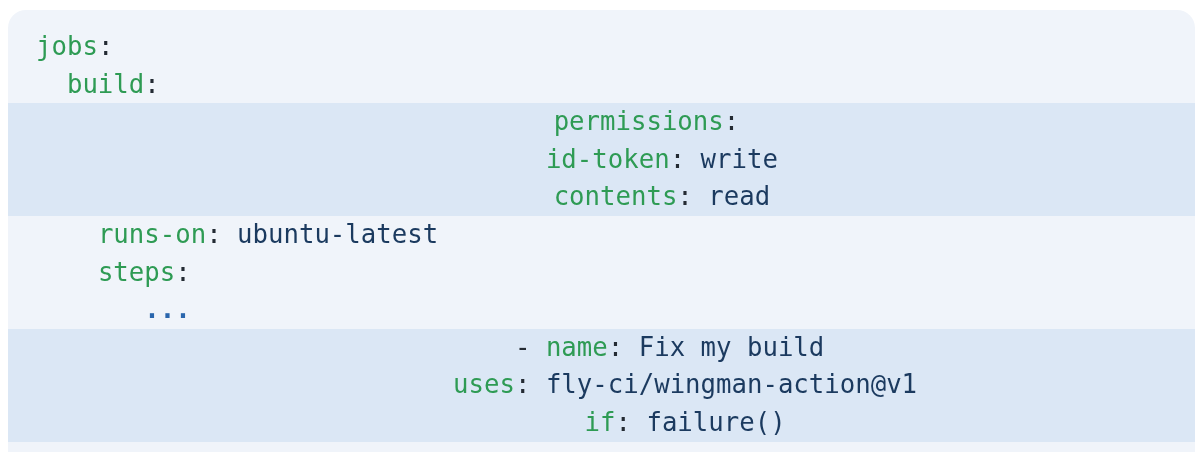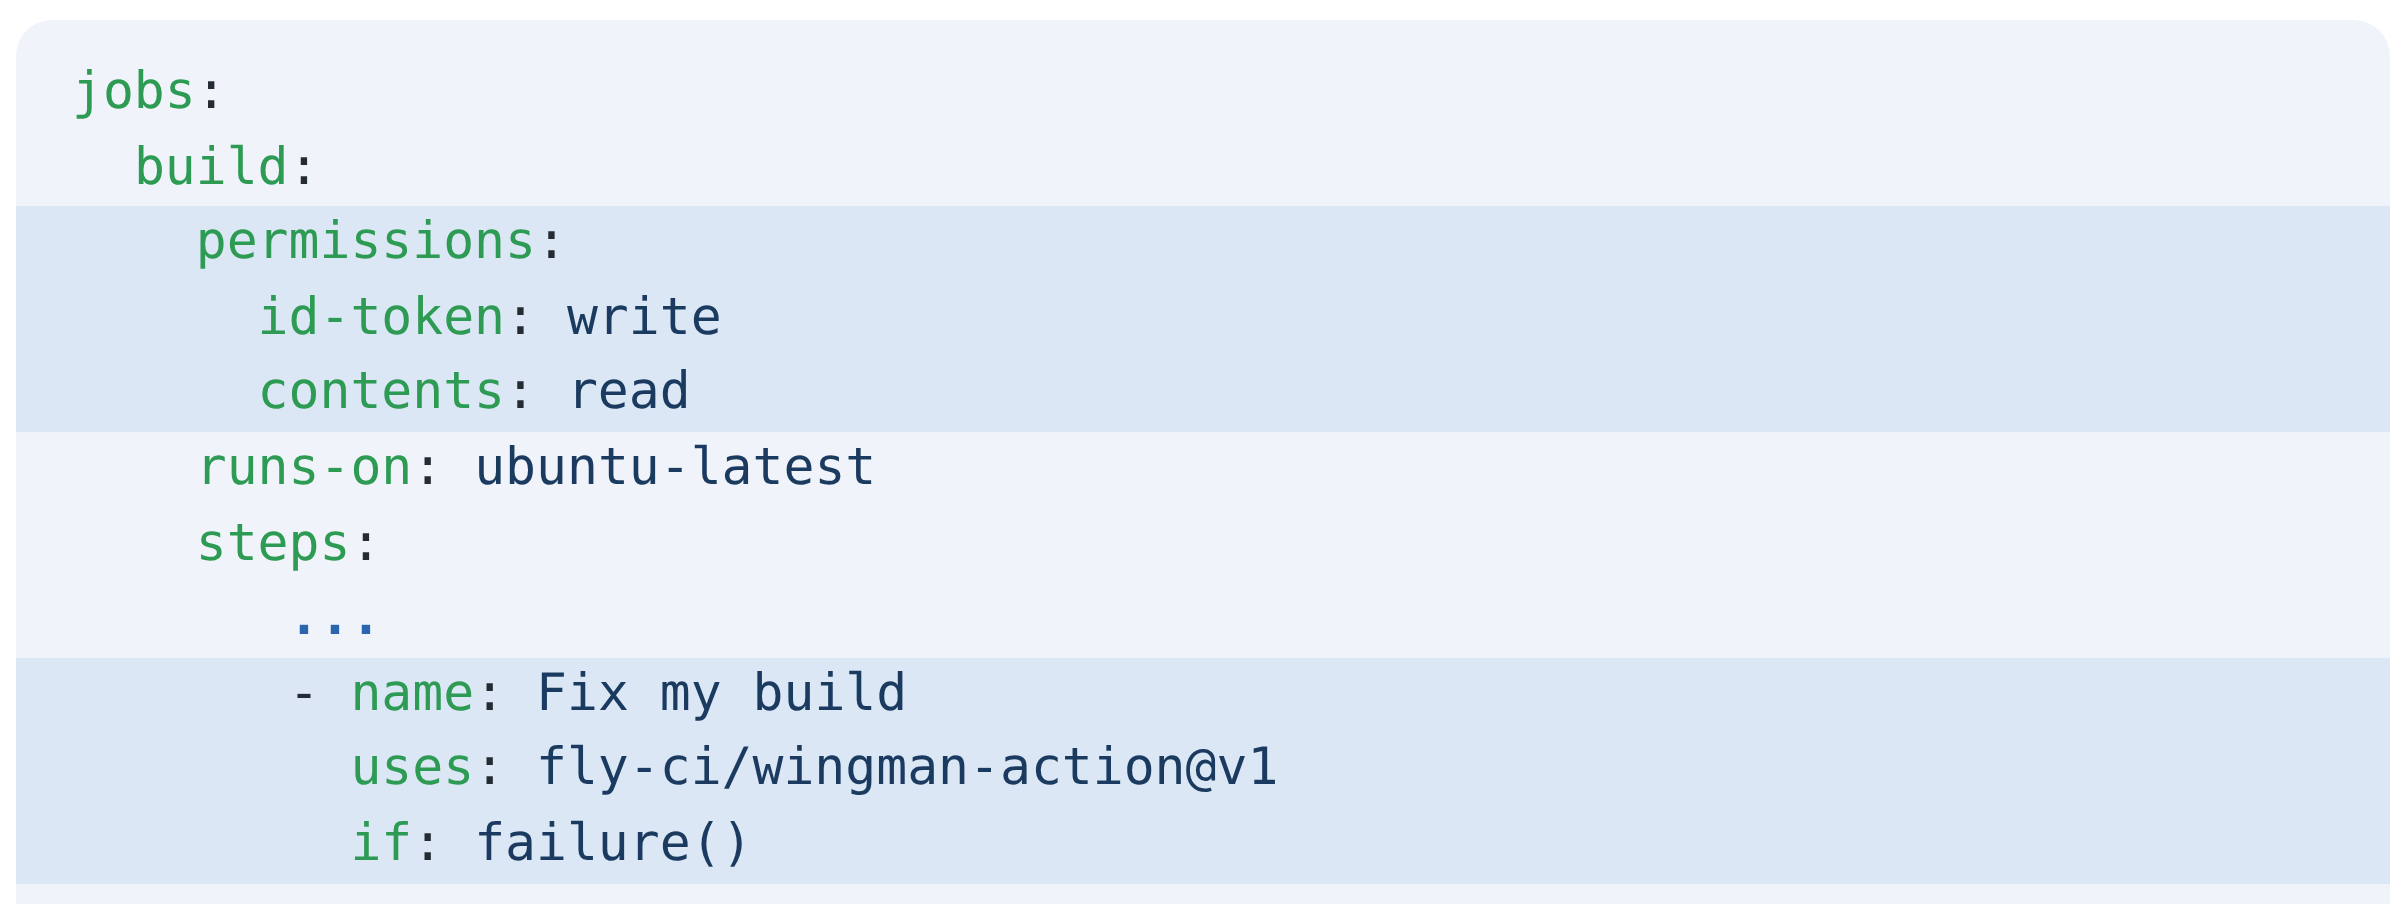--- a/index.html
+++ b/index.html
@@ -29,20 +29,21 @@
     line-height: 37.6px;
     letter-spacing: 0;
   }
   .code-line {
     height: 37.6px;
     padding-left: 28px;
     white-space: pre;
   }
   .code-line.highlight {
     background: var(--band-bg, #dbe7f5);
+    text-align: center;
   }
   .tok-key   { color: var(--key,   #2e9b54); }
   .tok-punct { color: var(--punct, #242b33); }
   .tok-value { color: var(--value, #1b3a5f); }
   .tok-ellipsis { color: var(--ellipsis, #2a66ad); font-weight: bold; }
 </style>
 </head>
 <body>
 
 <div class="code-panel">

